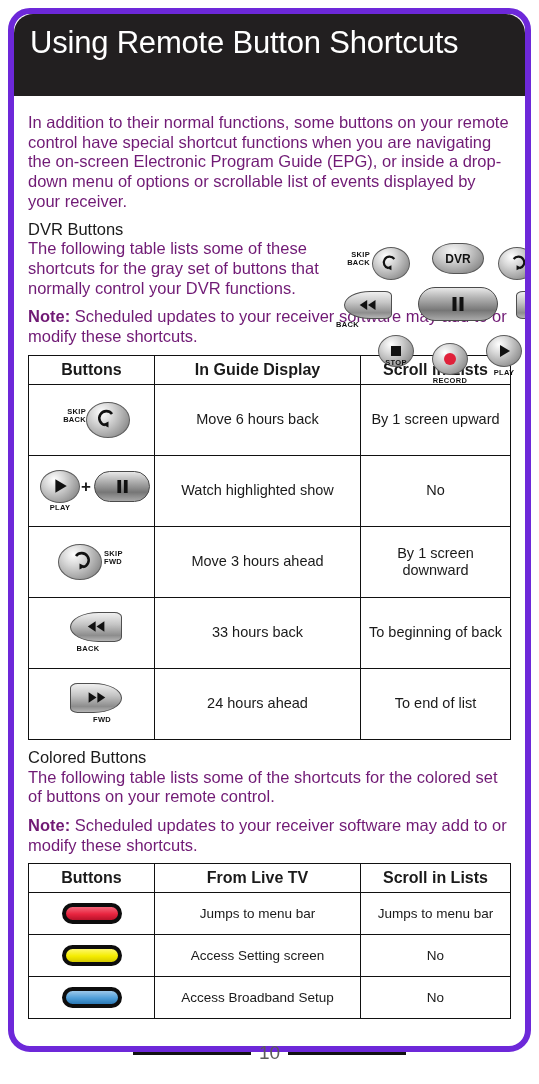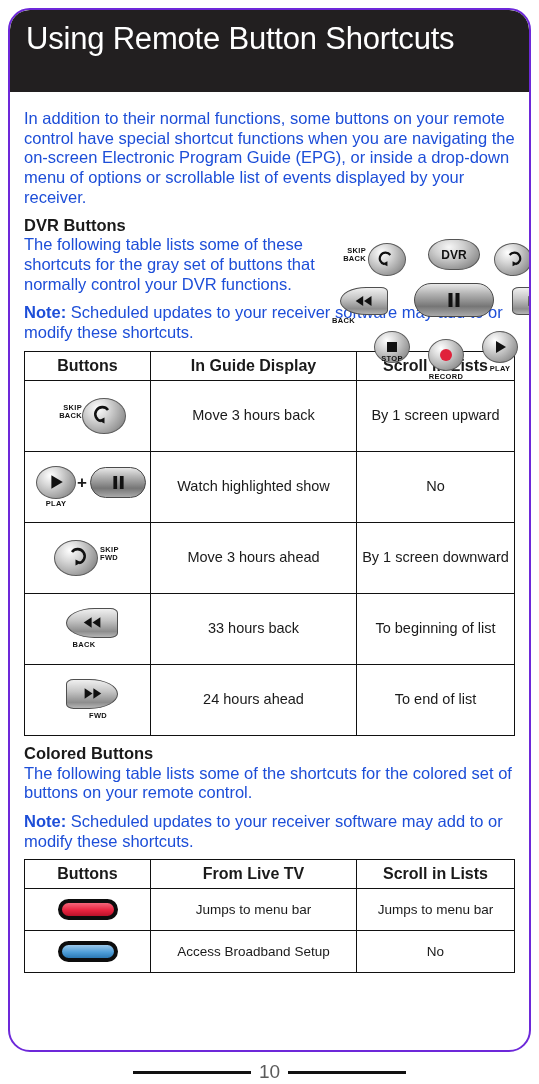--- a/index.html
+++ b/index.html
@@ -23,21 +23,21 @@
   }
 
   
   .frame {
     position: absolute;
     left: 8px;
     top: 8px;
     width: 523px;
     height: 1044px;
     box-sizing: border-box;
-    border: 2px solid #6d28d9;
+    border: 6px solid #6d28d9;
     border-radius: 22px;
     background: #ffffff;
     overflow: hidden;
   }
 
   
   .title-banner {
     position: absolute;
     left: 0;
     top: 0;
@@ -63,28 +63,28 @@
     top: 99px;
     width: 100%;
     box-sizing: border-box;
     padding: 0 14px;
   }
 
   p.body-text {
     margin: 0;
     font-size: 16.5px;
     line-height: 1.195;
-    color: #1d4ed8;
+    color: #701a75;
   }
   p.spaced { margin-top: 9px; }
 
   h2.section-head {
     margin: 8px 0 0 0;
     font-size: 16.5px;
-    font-weight: bold;
+    font-weight: normal;
     line-height: 1.2;
   }
 
   .note b { font-weight: bold; }
 
   
   .intro-row { position: relative; }
 
   .remote-diagram {
     position: absolute;
@@ -256,21 +256,21 @@
     margin: 0 auto;
     border-radius: 999px;
     border: 4px solid #0d0d0d;
     box-sizing: border-box;
   }
 
   
   .footer {
     position: absolute;
     left: 0;
-    bottom: 1px;
+    bottom: 20px;
     width: 539px;
     display: flex;
     align-items: center;
     justify-content: center;
     gap: 8px;
   }
   .footer .rule {
     width: 118px;
     height: 3px;
     background: #111111;
@@ -407,21 +407,21 @@
                 <span class="btn btn-round t-sb-btn">
                   <span class="glyph">
                     <svg width="24" height="24" viewBox="0 0 24 24">
                         <path d="M16 6 A7 7 0 1 0 9 17" fill="none" stroke="#111" stroke-width="2.6"></path>
                         <path d="M12.5 19.5 L6.5 16.5 L12.5 13.5 Z" fill="#111"></path>
                       </svg>
                   </span>
                 </span>
               </div>
             </td>
-            <td>Move 3 hours back</td>
+            <td>Move 6 hours back</td>
             <td>By 1 screen upward</td>
           </tr>
 
           <tr>
             <td class="btn-cell">
               <div class="cellart">
                 <span class="btn btn-round t-play-btn">
                   <span class="glyph">
                     <svg width="15" height="16" viewBox="0 0 13 14">
                         <path d="M2 1 L2 13 L12 7 Z" fill="#111"></path>
@@ -470,21 +470,21 @@
                     <svg width="21" height="13" viewBox="0 0 24 14">
                         <path d="M11 1 L11 13 L2 7 Z" fill="#111"></path>
                         <path d="M21 1 L21 13 L12 7 Z" fill="#111"></path>
                       </svg>
                   </span>
                 </span>
                 <span class="lbl t-back-lbl">BACK</span>
               </div>
             </td>
             <td>33 hours back</td>
-            <td>To beginning of list</td>
+            <td>To beginning of back</td>
           </tr>
 
           <tr>
             <td class="btn-cell">
               <div class="cellart">
                 <span class="btn btn-wedge-right t-fwd-btn">
                   <span class="glyph">
                     <svg width="21" height="13" viewBox="0 0 24 14">
                         <path d="M3 1 L3 13 L12 7 Z" fill="#111"></path>
                         <path d="M13 1 L13 13 L22 7 Z" fill="#111"></path>
@@ -520,20 +520,27 @@
         <tbody>
           <tr>
             <td class="color-cell">
               <div class="pill" style="background:linear-gradient(180deg,#f4667a 0%,#e8243f 55%,#b9122a 100%);"></div>
             </td>
             <td>Jumps to menu bar</td>
             <td>Jumps to menu bar</td>
           </tr>
           <tr>
             <td class="color-cell">
+              <div class="pill" style="background:linear-gradient(180deg,#fdf86a 0%,#f5ec00 55%,#d4c900 100%);"></div>
+            </td>
+            <td>Access Setting screen</td>
+            <td>No</td>
+          </tr>
+          <tr>
+            <td class="color-cell">
               <div class="pill" style="background:linear-gradient(180deg,#9cc8ea 0%,#4f9ed8 55%,#2b78b4 100%);"></div>
             </td>
             <td>Access Broadband Setup</td>
             <td>No</td>
           </tr>
         </tbody>
       </table>
 
     </div>
   </div>

